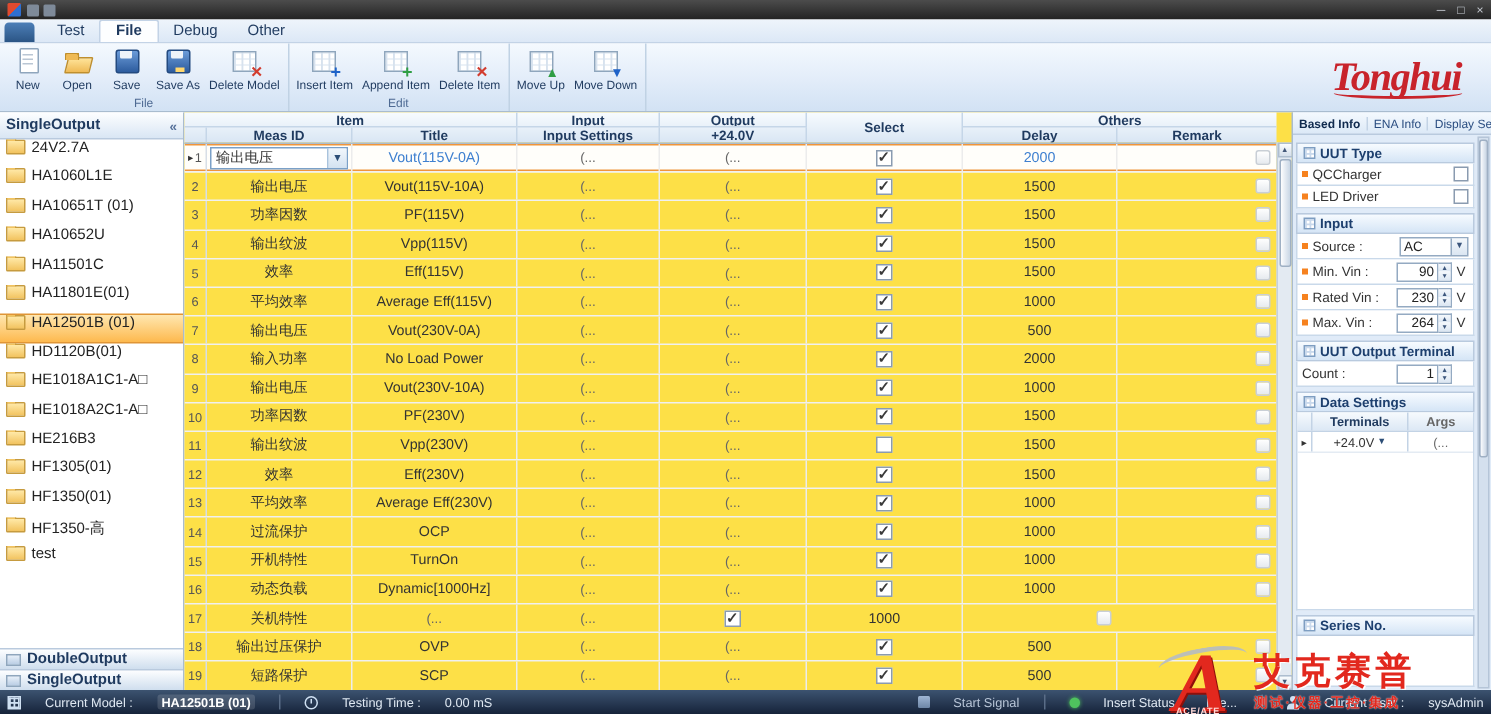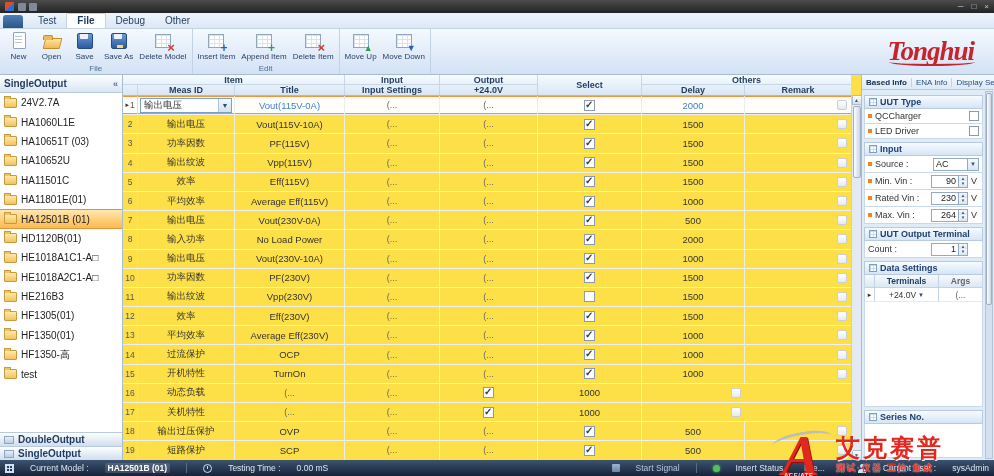--- a/index.html
+++ b/index.html
@@ -47,21 +47,21 @@
 .logo::after{content:"";position:absolute;left:2px;bottom:1px;width:92%;height:6px;border-bottom:2px solid #c8232b;border-radius:50%}
 
 
 .content{flex:1;display:flex;min-height:0}
 
 
 .sidebar{width:123px;flex:none;background:#fff;border-right:1px solid #a9bccf;display:flex;flex-direction:column}
 .sb-header{height:18px;background:linear-gradient(#fdfeff,#d9e6f4);border-bottom:1px solid #b9cade;display:flex;align-items:center;padding:0 4px;font-size:10px;font-weight:bold;color:#1f3a5f;flex:none}
 .sb-collapse{margin-left:auto;color:#56719a;font-size:9px}
 .sb-items{flex:1;overflow:hidden}
-.sb-item{height:19.4px;display:flex;align-items:center;padding-left:2px;font-size:10px;color:#222;white-space:nowrap;overflow:hidden}
+.sb-item{height:19.4px;display:flex;align-items:flex-start;padding-left:2px;font-size:10px;color:#222;white-space:nowrap;overflow:hidden}
 .sb-item.selected{background:linear-gradient(#ffe7b0,#fdb94e);border-top:1px solid #e09536;border-bottom:1px solid #e09536}
 .folder-icon{width:13px;height:10px;background:linear-gradient(#ffe9a8,#f2c35f);border:1px solid #c69b3f;border-radius:1px;position:relative;margin:0 4px 0 2px;flex:none}
 .folder-icon::before{content:"";position:absolute;top:-3px;left:-1px;width:5px;height:2px;background:#f2c35f;border:1px solid #c69b3f;border-bottom:none;border-radius:1px 1px 0 0}
 .sb-bottom{flex:none}
 .sb-bar{height:14px;background:linear-gradient(#fdfeff,#cfdeee);border-top:1px solid #b9cade;display:flex;align-items:center;padding:0 4px;font-size:10px;font-weight:bold;color:#1f3a5f}
 .panel-icon{width:10px;height:8px;background:linear-gradient(#e8f0f9,#b9cde4);border:1px solid #8fa6bd;margin-right:4px;flex:none}
 
 
 .main{flex:1;min-width:0;background:#fde047;position:relative;border-right:1px solid #a9bccf;display:flex;flex-direction:column}
 .thead{display:grid;grid-template-columns:15px 97px 110px 95px 98px 104px 103px 1fr;grid-template-rows:10px 10px;margin-right:10px;background:linear-gradient(#f7fbfe,#d9e6f4);border-bottom:1px solid #a9bccf;font-weight:bold;font-size:9px;color:#1f3a5f;flex:none}
@@ -249,21 +249,21 @@
           <div class="sb-item">
             <div class="folder-icon"></div>
             <div class="sb-label">24V2.7A</div>
           </div>
           <div class="sb-item">
             <div class="folder-icon"></div>
             <div class="sb-label">HA1060L1E</div>
           </div>
           <div class="sb-item">
             <div class="folder-icon"></div>
-            <div class="sb-label">HA10651T (03)</div>
+            <div class="sb-label">HA10651T (01)</div>
           </div>
           <div class="sb-item">
             <div class="folder-icon"></div>
             <div class="sb-label">HA10652U</div>
           </div>
           <div class="sb-item">
             <div class="folder-icon"></div>
             <div class="sb-label">HA11501C</div>
           </div>
           <div class="sb-item">
@@ -579,20 +579,21 @@
             <div class="tc delay">1000</div>
             <div class="tc remark">
               <div class="remark-ic"></div>
             </div>
           </div>
           <div class="trow">
             <div class="tc num">
               <div>16</div>
             </div>
             <div class="tc meas">动态负载</div>
+            <div class="tc title">Dynamic[1000Hz]</div>
             <div class="tc ell">(...</div>
             <div class="tc ell">(...</div>
             <div class="tc">
               <div class="cb checked"></div>
             </div>
             <div class="tc delay">1000</div>
             <div class="tc remark">
               <div class="remark-ic"></div>
             </div>
           </div>

